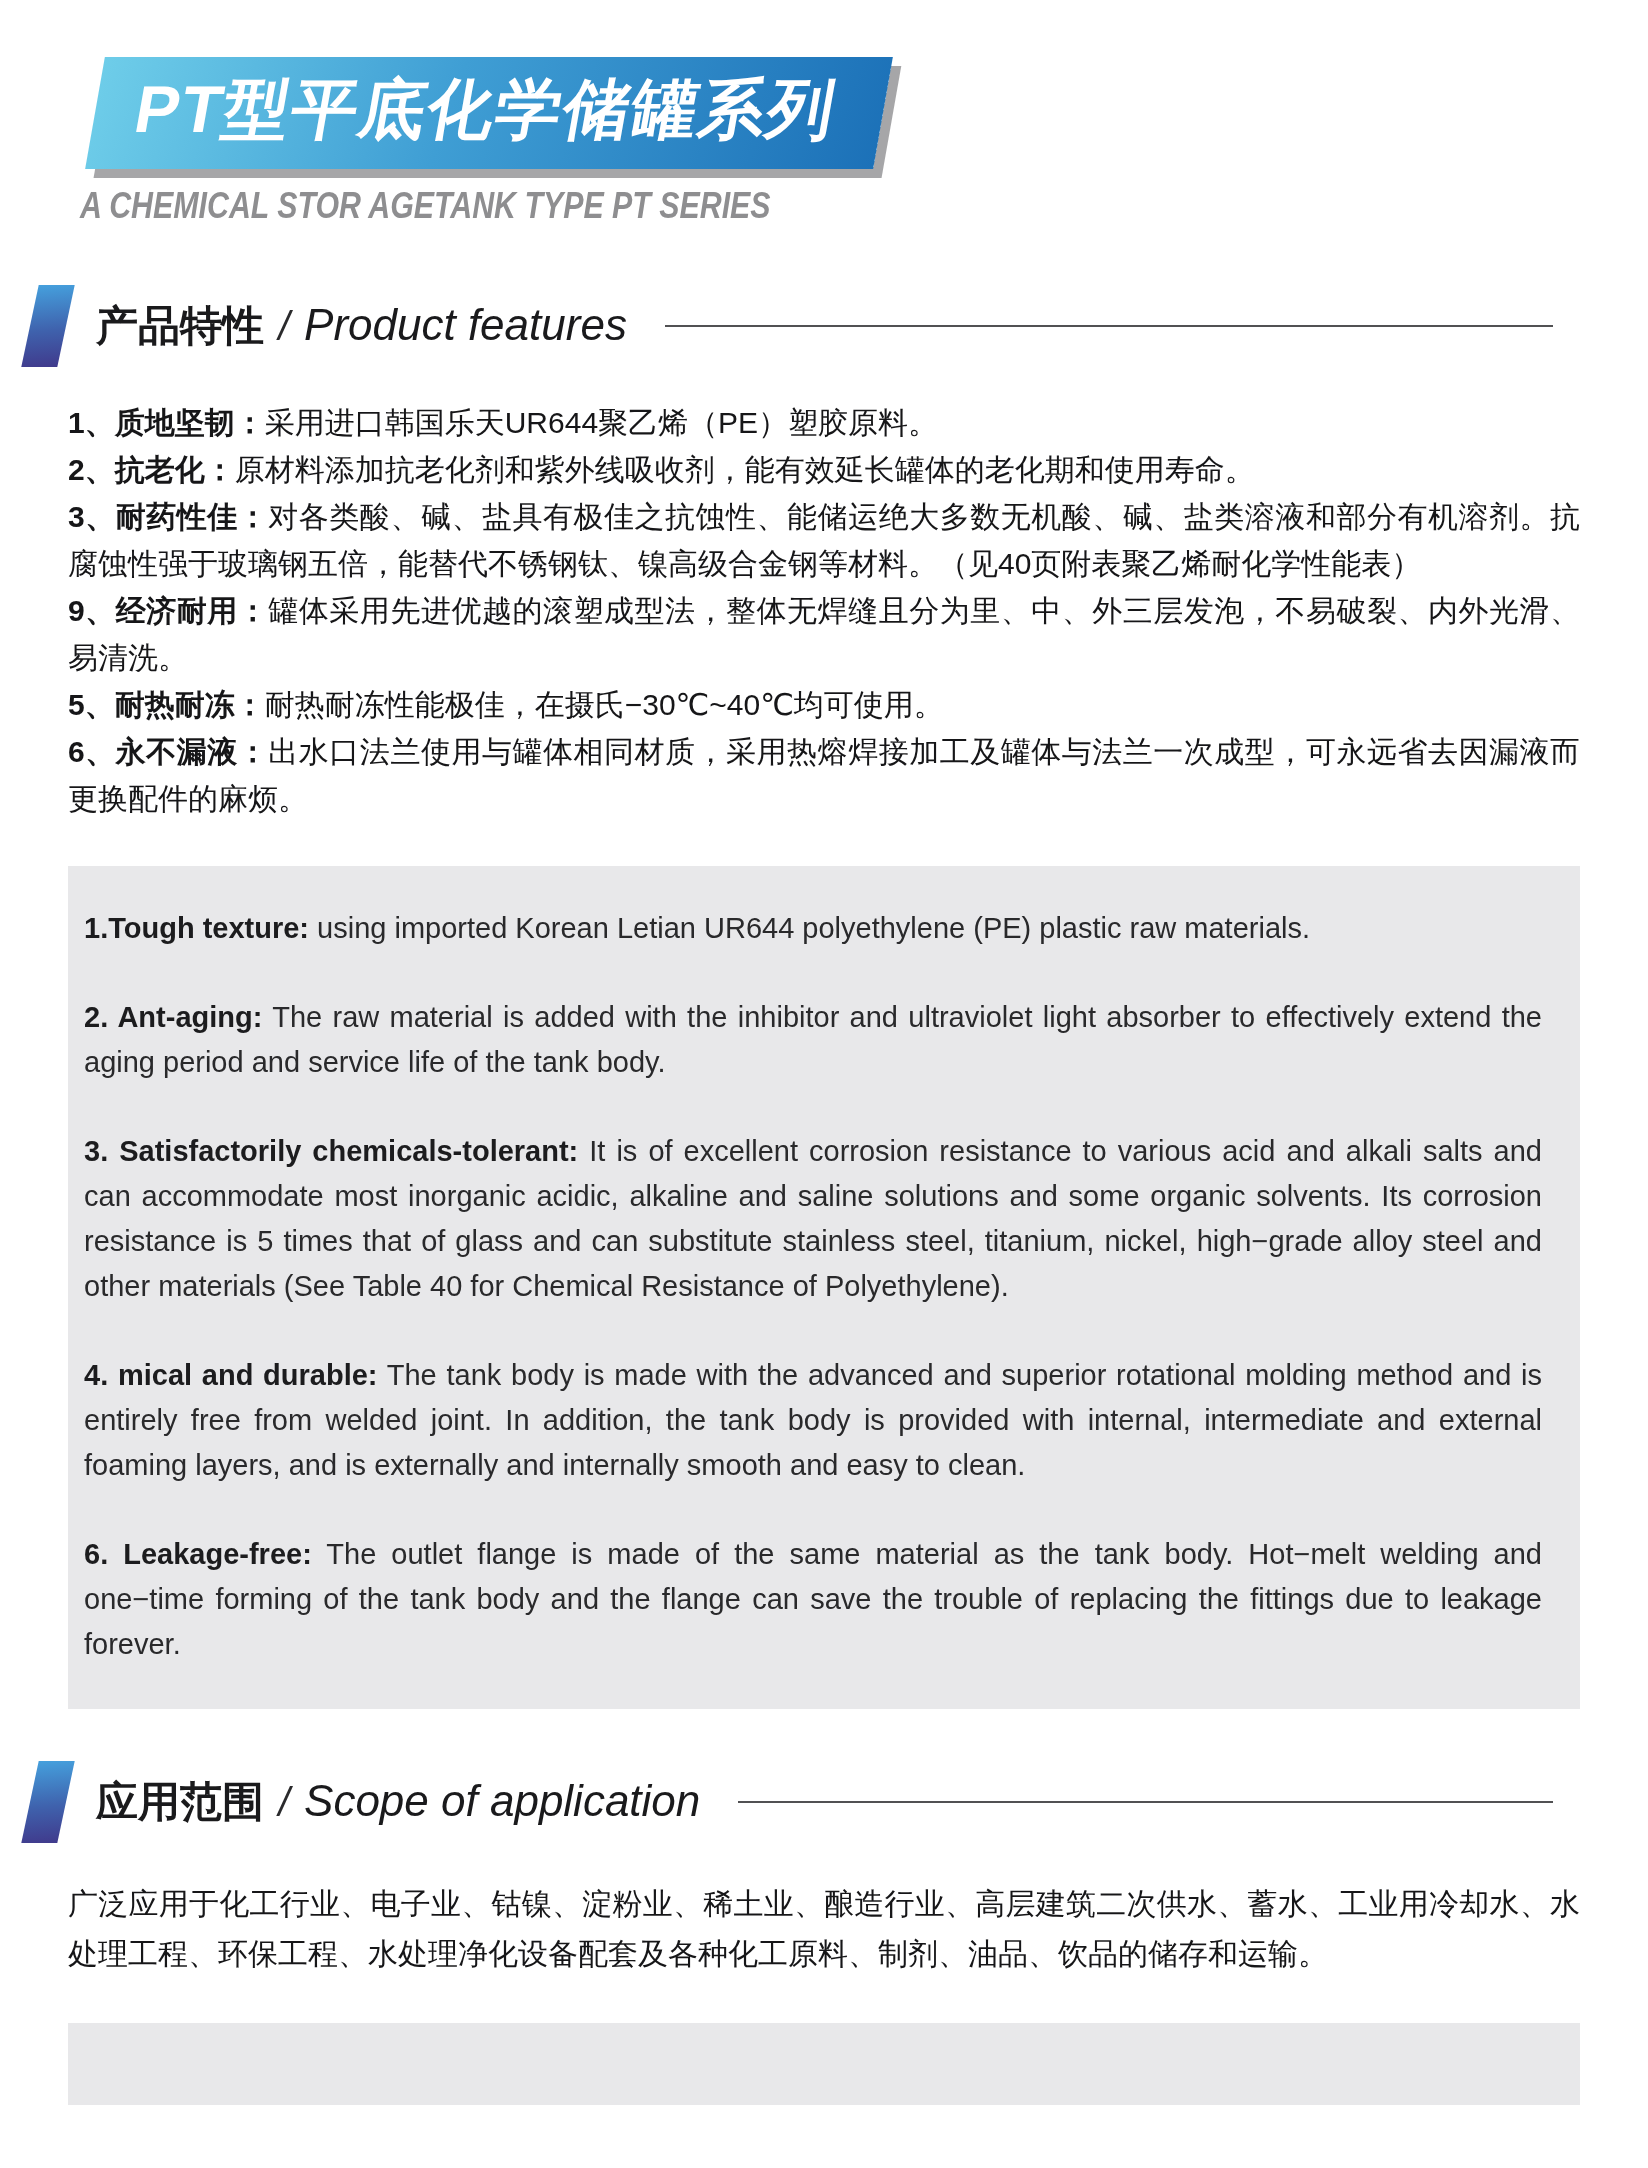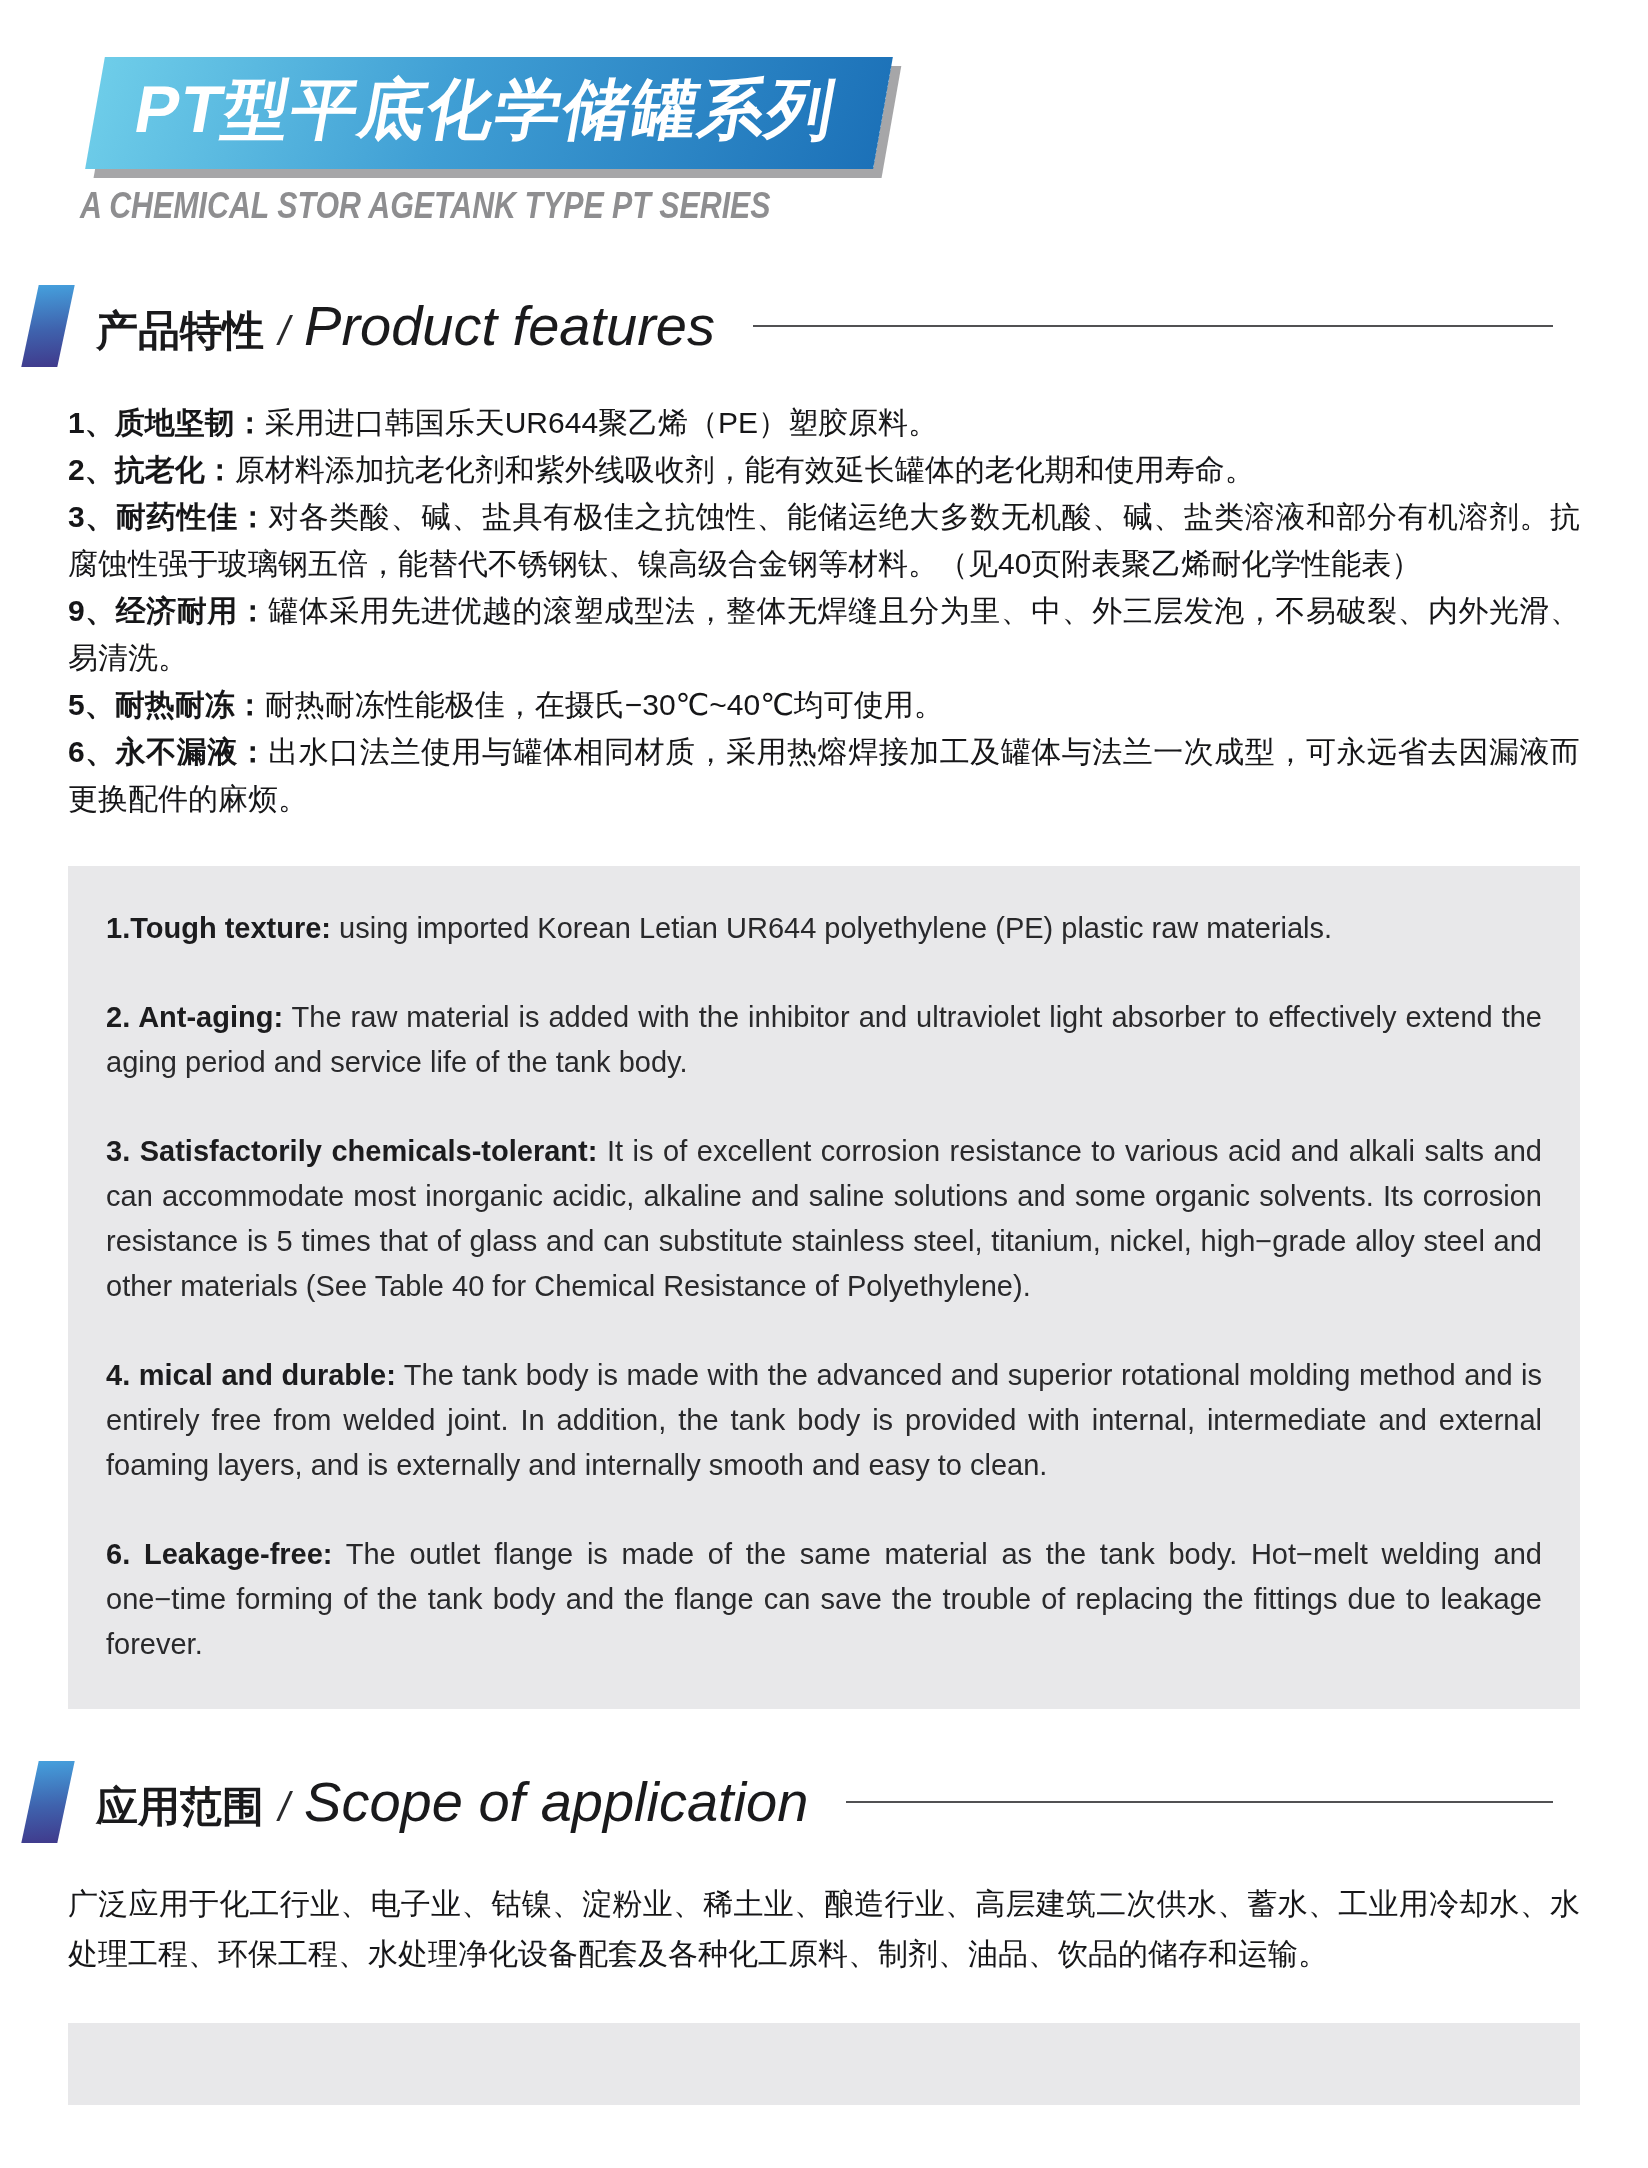--- a/index.html
+++ b/index.html
@@ -52,21 +52,21 @@
   .section-bar {
     width: 36px;
     height: 82px;
     transform: skewX(-12deg);
     background: linear-gradient(175deg, #45a0dd 0%, #3f62ad 55%, #403a8c 100%);
     flex: 0 0 auto;
   }
   .section-title { margin-left: 30px; white-space: nowrap; }
   .section-title .cn { font-size: 42px; font-weight: bold; color: #1a1a1c; }
   .section-title .divider { font-size: 40px; font-weight: 400; color: #2a2a2c; margin: 0 10px; font-style: italic; }
-  .section-title .en { font-size: 56px; font-weight: 500; font-style: italic; color: #1a1a1c; letter-spacing: 0px; }
+  .section-title .en { font-size: 44px; font-weight: 500; font-style: italic; color: #1a1a1c; letter-spacing: 0px; }
   .section-rule {
     flex: 1 1 auto;
     height: 2px;
     background: #515153;
     margin-left: 38px;
   }
 
   
   .cn-list { margin: 32px 68px 0 68px; }
   .cn-item {
@@ -74,21 +74,21 @@
     line-height: 47px;
     color: #161618;
     text-align: justify;
   }
   .cn-item strong { font-weight: bold; }
 
   
   .panel {
     margin: 44px 68px 0 68px;
     background: #e8e8ea;
-    padding: 40px 38px 42px 38px;
+    padding: 40px 38px 42px 16px;
   }
   .panel p {
     font-size: 29px;
     line-height: 45px;
     color: #29292b;
     text-align: justify;
   }
   .panel p + p { margin-top: 44px; }
   .panel p b { font-weight: bold; color: #1c1c1e; }
 

